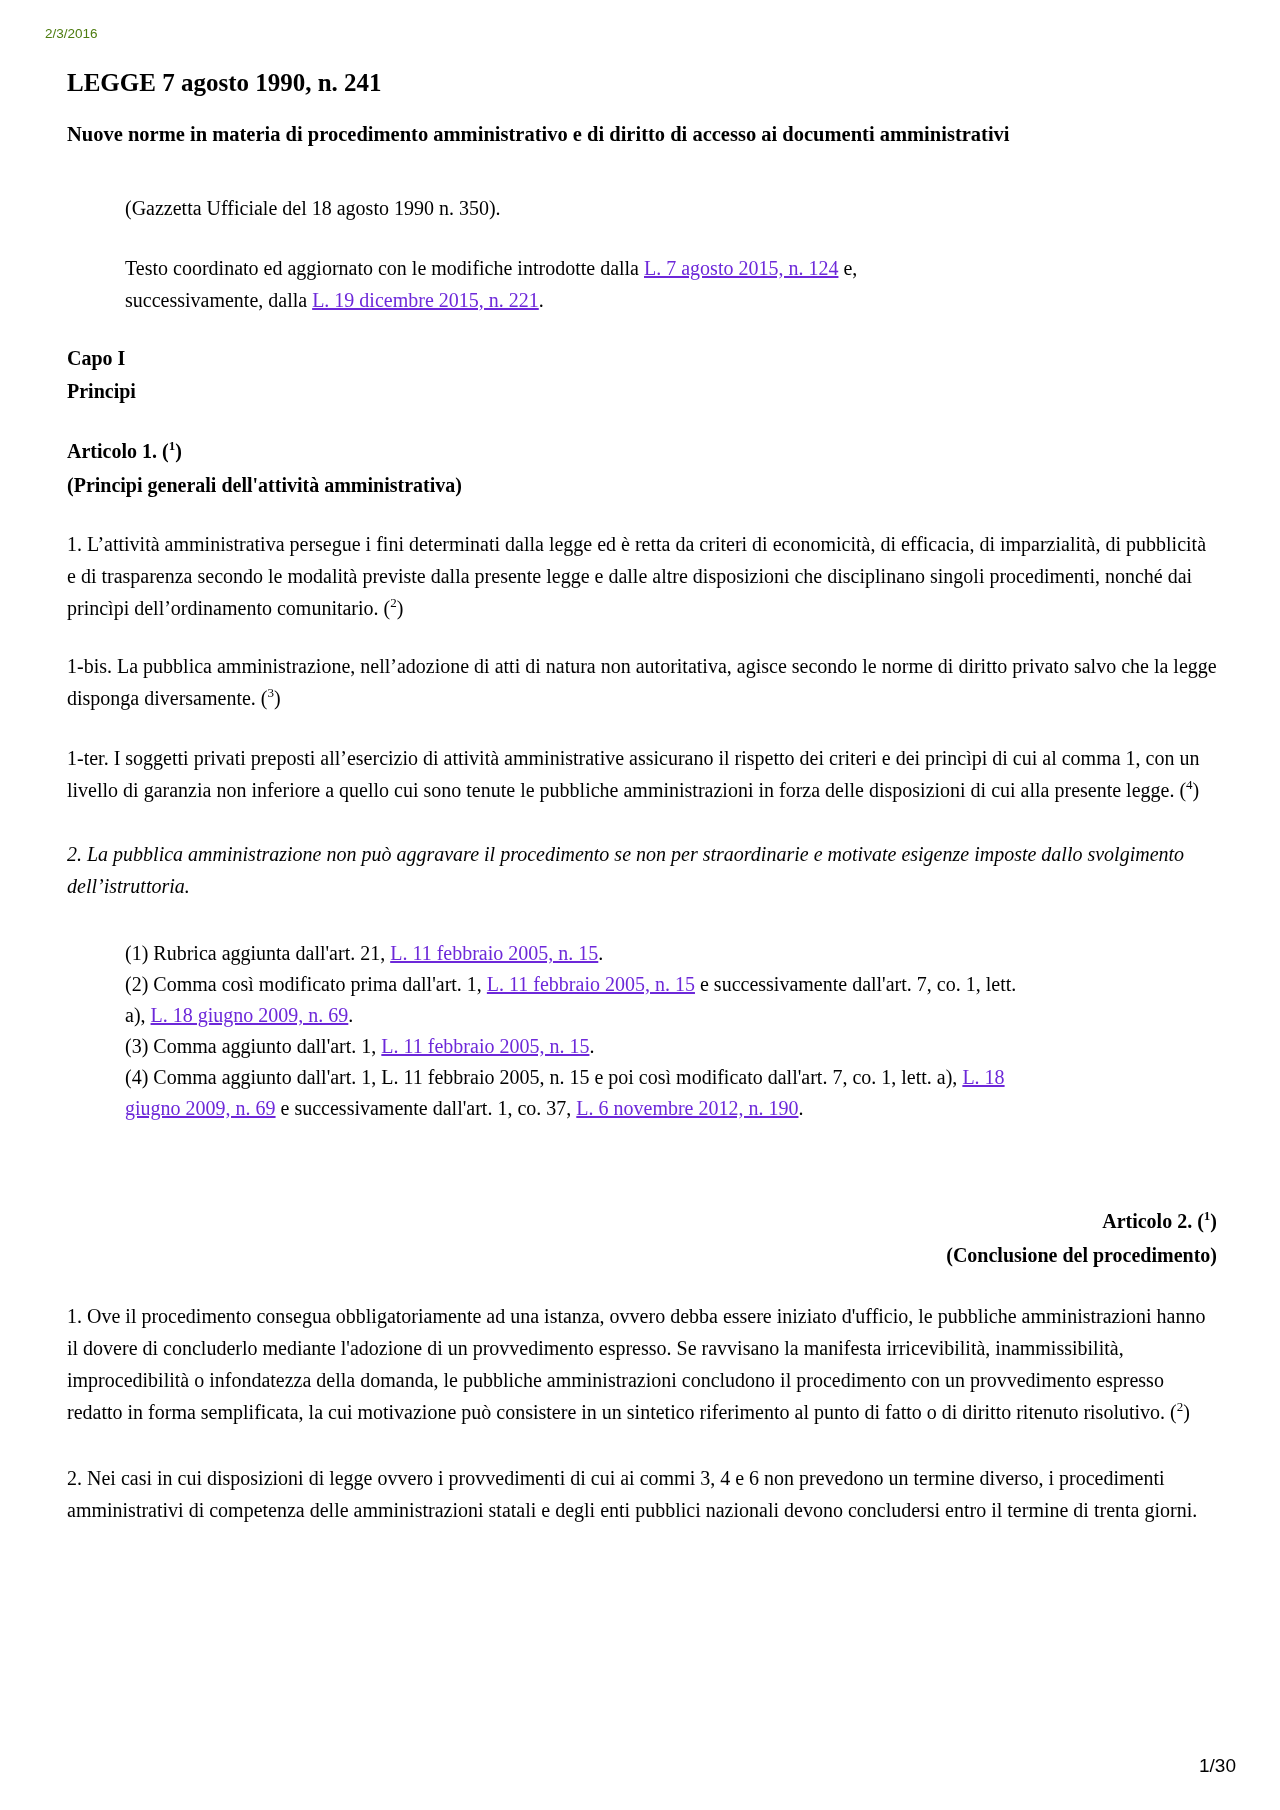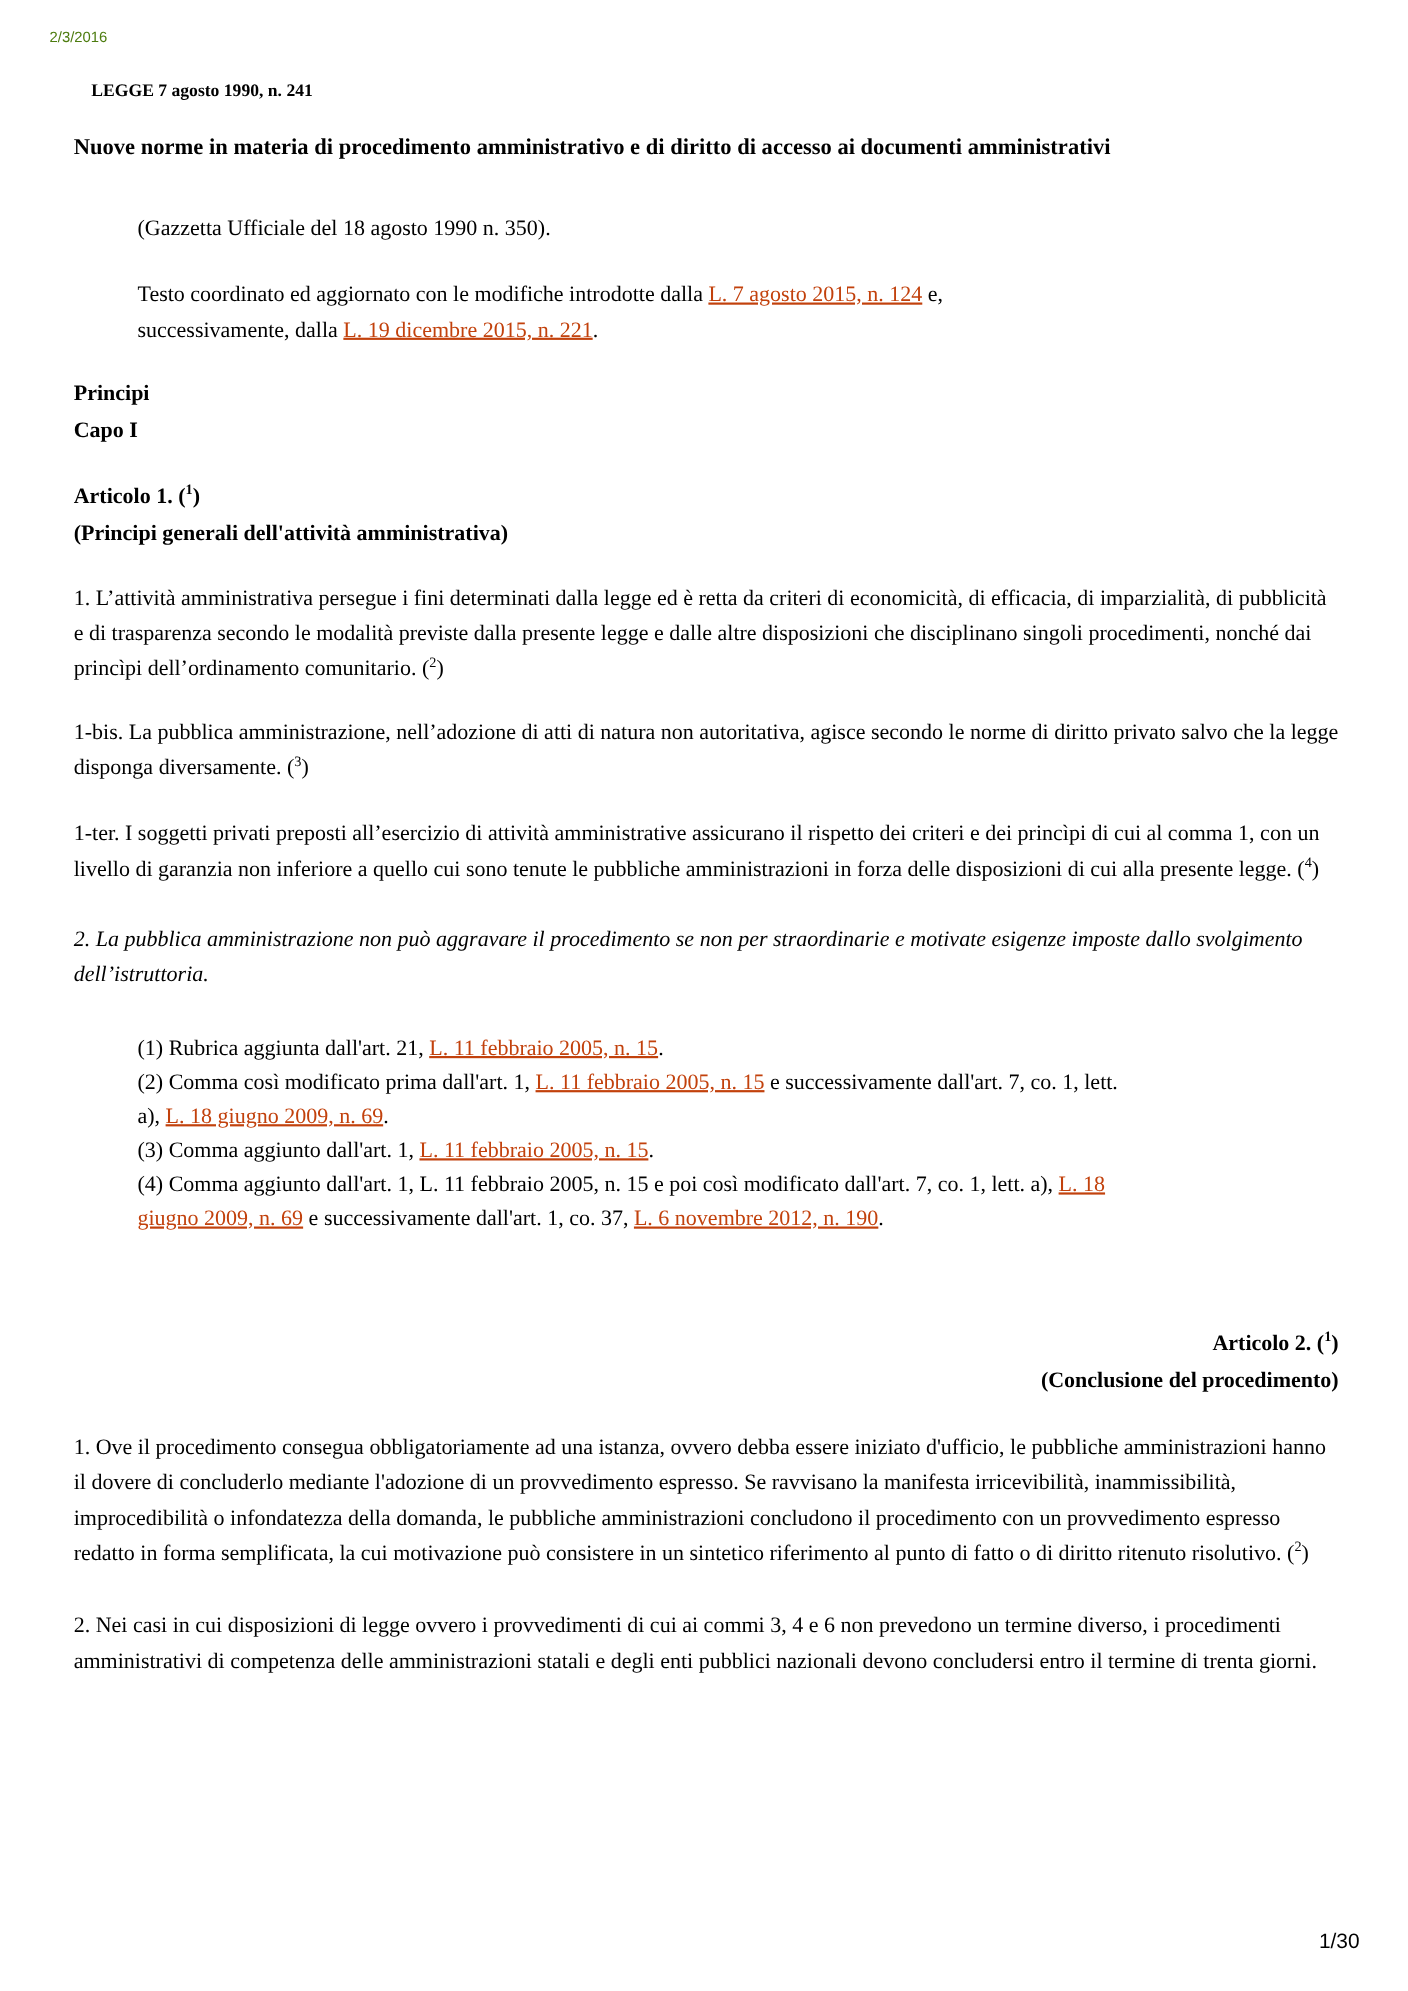--- a/index.html
+++ b/index.html
@@ -32,22 +32,22 @@
   }
   .content {
     position: absolute;
     top: 0;
     left: 67px;
     width: 1150px;
     font-size: 20px;
     line-height: 32px;
   }
   .law-title {
-    margin: 70px 0 0 16px;
-    font-size: 16px;
+    margin: 70px 0 0 0;
+    font-size: 25px;
     font-weight: bold;
     line-height: 26px;
   }
   .law-subtitle {
     margin: 22px 0 0 0;
     font-size: 20.5px;
     font-weight: bold;
     line-height: 32px;
   }
   .gazzetta {
@@ -73,21 +73,21 @@
   p.body-par { margin: 26px 0 0 0; }
   p.body-par-wide { margin: 32px 0 0 0; font-style: italic; }
   .footnotes {
     margin: 36px 0 0 0;
     padding-left: 58px;
     width: 960px;
     line-height: 31px;
   }
   .footnote-line { margin: 0; }
   a.doc-link {
-    color: #c2410c;
+    color: #6d28d9;
     text-decoration: underline;
     cursor: pointer;
   }
   sup.fn-ref {
     font-size: 13px;
     line-height: 0;
     vertical-align: super;
   }
 </style>
 </head>
@@ -99,22 +99,22 @@
 
   <h1 class="law-title">LEGGE 7 agosto 1990, n. 241</h1>
 
   <h2 class="law-subtitle">Nuove norme in materia di procedimento amministrativo e di diritto di accesso ai documenti amministrativi</h2>
 
   <p class="gazzetta">(Gazzetta Ufficiale del 18 agosto 1990 n. 350).</p>
 
   <p class="intro-note">Testo coordinato ed aggiornato con le modifiche introdotte dalla <a class="doc-link" href="#">L. 7 agosto 2015, n. 124</a> e, successivamente, dalla <a class="doc-link" href="#">L. 19 dicembre 2015, n. 221</a>.</p>
 
   <div class="chapter-block">
+    <div>Capo I</div>
     <div>Principi</div>
-    <div>Capo I</div>
   </div>
 
   <section>
     <div class="article-heading">
       <div>Articolo 1. (<sup class="fn-ref">1</sup>)</div>
       <div>(Principi generali dell'attività amministrativa)</div>
     </div>
 
     <p class="body-par">1. L’attività amministrativa persegue i fini determinati dalla legge ed è retta da criteri di economicità, di efficacia, di imparzialità, di pubblicità e di trasparenza secondo le modalità previste dalla presente legge e dalle altre disposizioni che disciplinano singoli procedimenti, nonché dai princìpi dell’ordinamento comunitario. (<sup class="fn-ref">2</sup>)</p>
     <p class="body-par">1-bis. La pubblica amministrazione, nell’adozione di atti di natura non autoritativa, agisce secondo le norme di diritto privato salvo che la legge disponga diversamente. (<sup class="fn-ref">3</sup>)</p>

